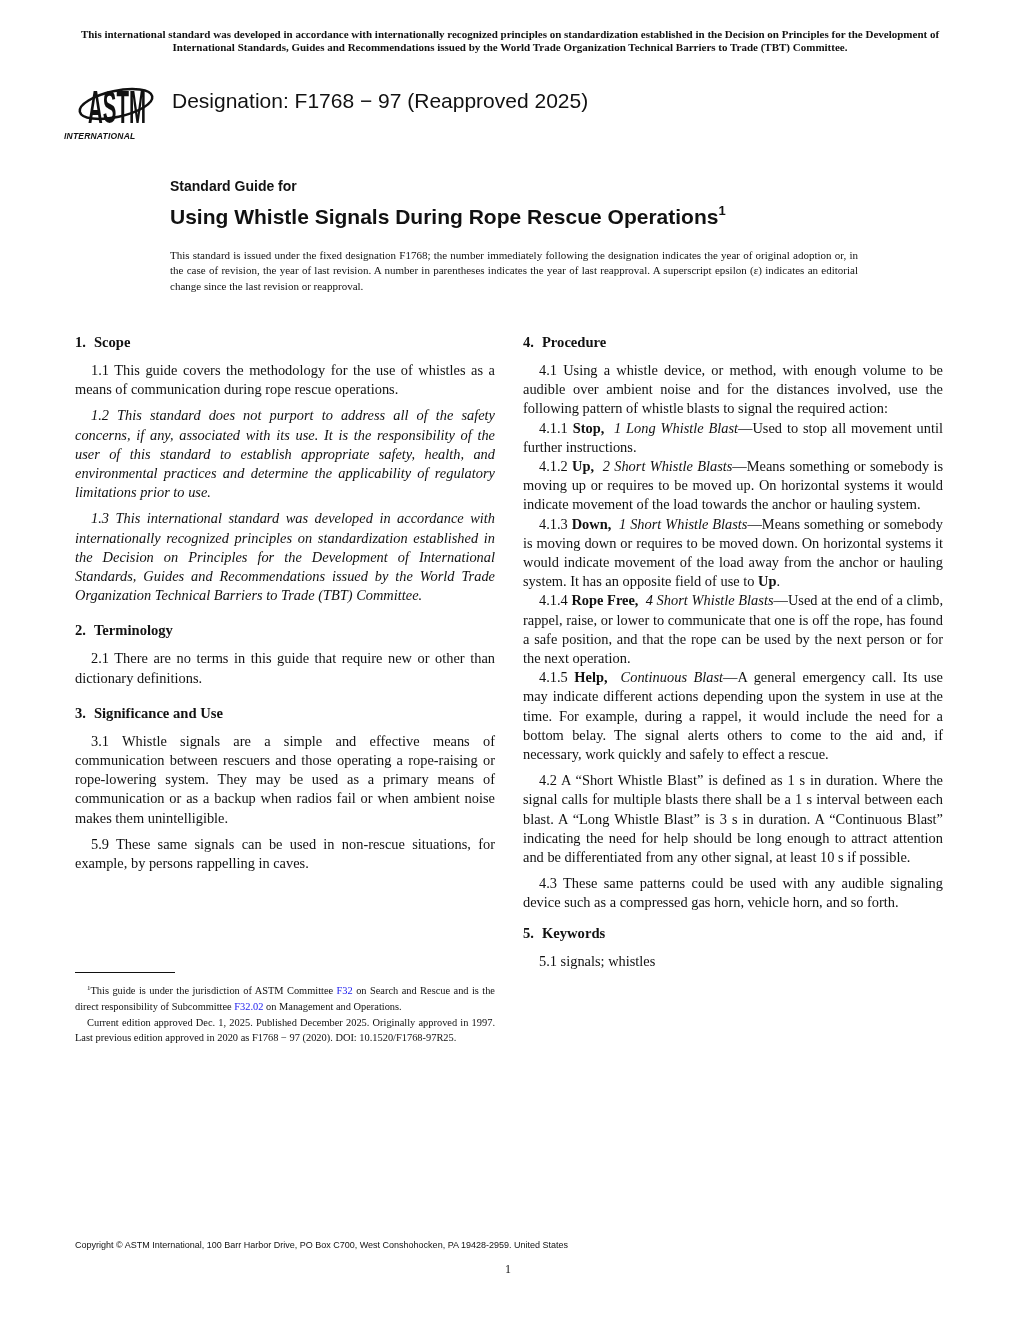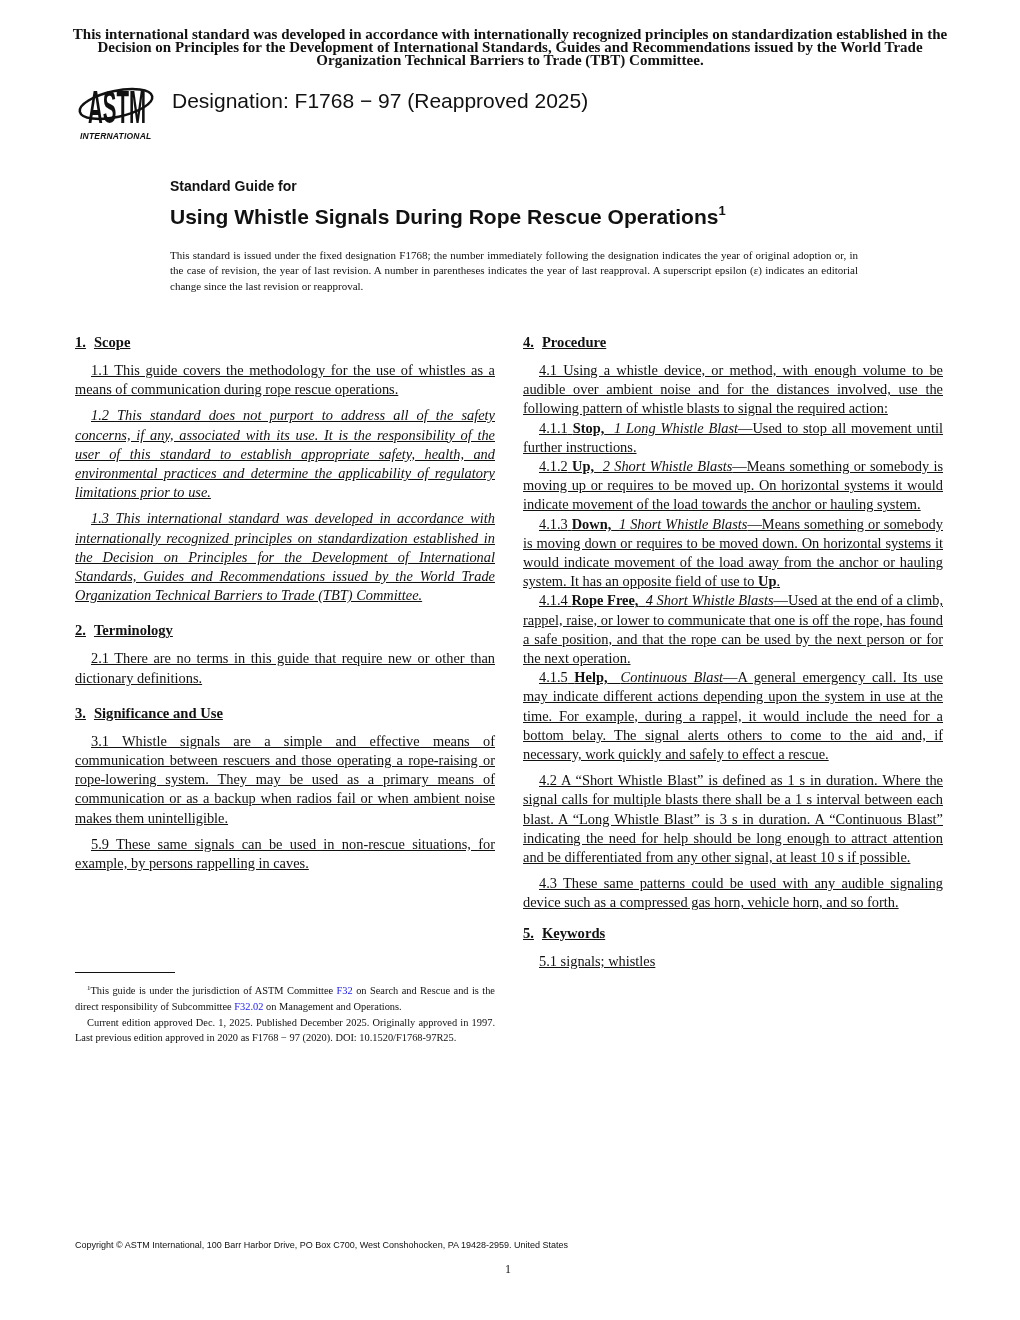--- a/index.html
+++ b/index.html
@@ -1,39 +1,39 @@
 <!DOCTYPE html>
 <html><head>
 <meta charset="utf-8">
 <style>
   html, body { margin: 0; padding: 0; background: #ffffff; }
   body { width: 1020px; height: 1320px; position: relative; overflow: hidden; color: #111; }
 
   #top-notice { position: absolute; left: 70px; top: 28px; width: 880px; text-align: center;
-    font-size: 15px; line-height: 13px; font-weight: bold; font-family: "Liberation Serif", serif; }
+    font-size: 11px; line-height: 13px; font-weight: bold; font-family: "Liberation Serif", serif; }
 
   #logo { position: absolute; left: 76px; top: 76px; width: 86px; height: 70px; }
   #logo svg { display: block; }
-  #logo-caption { position: absolute; left: 80px; top: 131px; font-family: "Liberation Sans", sans-serif;
+  #logo-caption { position: absolute; left: 64px; top: 131px; font-family: "Liberation Sans", sans-serif;
     font-size: 8.5px; font-weight: bold; font-style: italic; letter-spacing: 0.2px; }
 
   #designation { position: absolute; left: 172px; top: 89px; font-family: "Liberation Sans", sans-serif;
     font-size: 21px; font-weight: normal; }
 
   #title-block { position: absolute; left: 170px; top: 175px; font-family: "Liberation Sans", sans-serif;
     font-weight: bold; }
   #title-line1 { font-size: 14px; line-height: 22px; }
   #title-line2 { font-size: 21px; line-height: 28px; }
   #title-line2 sup { font-size: 13px; vertical-align: 9px; }
 
   #issuance { position: absolute; left: 170px; top: 248px; width: 688px; font-family: "Liberation Serif", serif;
     font-size: 11px; line-height: 15.4px; text-align: justify; }
 
   .col { position: absolute; top: 333px; width: 420px; font-family: "Liberation Serif", serif;
-    font-size: 14.4px; line-height: 19.2px; text-decoration: underline; }
+    font-size: 14.4px; line-height: 19.2px; }
   #left-col { left: 75px; }
   #right-col { left: 523px; }
 
   h2.sec { font-size: 14.6px; font-weight: bold; margin: 0 0 9px 0; line-height: 19px; }
   h2.sec .num { margin-right: 8px; }
   p.para { margin: 0 0 7px 0; text-indent: 16px; text-align: justify; text-align-last: left; }
   p.para.tight { margin-bottom: 0; }
   p.ital { font-style: italic; }
   .sec-gap { height: 9px; }
   .bold { font-weight: bold; }

